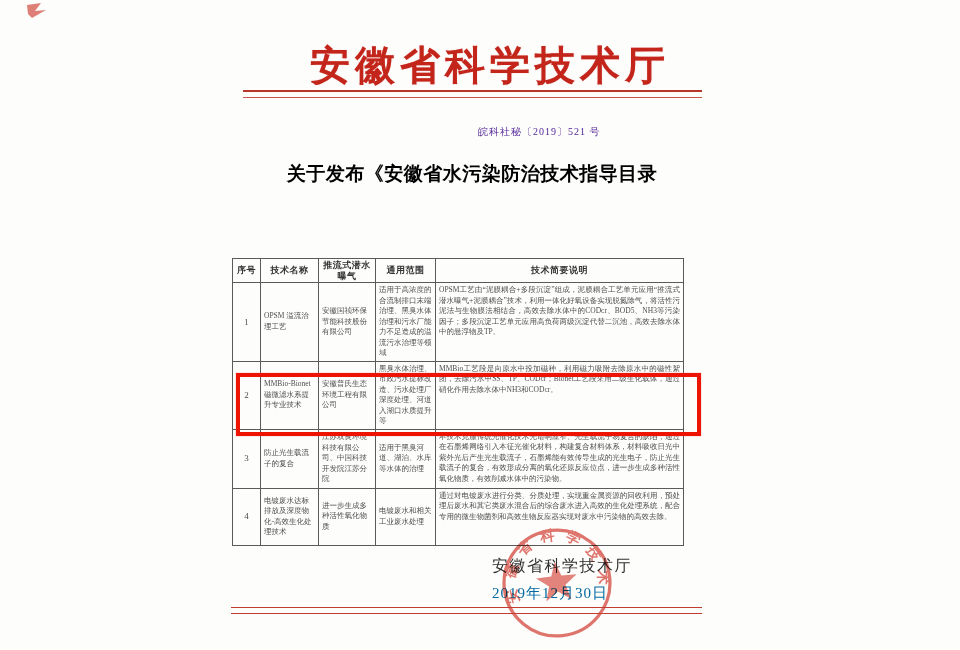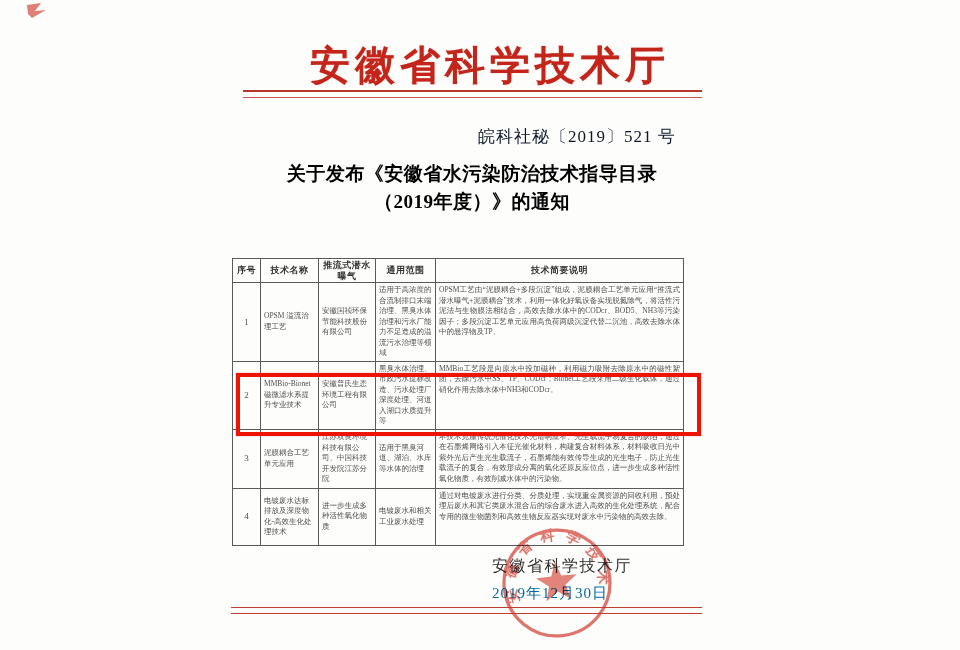--- a/index.html
+++ b/index.html
@@ -12,21 +12,21 @@
   
   .corner-mark{position:absolute;left:26px;top:2px;width:24px;height:18px;opacity:.85;}
   
   .masthead{
     position:absolute;left:250px;top:38px;width:480px;text-align:center;
     font-size:40px;font-weight:bold;letter-spacing:5px;color:#c4251b;
     text-shadow:0 0 1px rgba(196,37,27,.45);white-space:nowrap;
   }
   .red-rule{position:absolute;left:243px;top:90px;width:459px;height:5px;
     border-top:2.5px solid #b7372c;border-bottom:1px solid #c8564c;}
-  .doc-number{position:absolute;left:478px;top:125px;font-size:17px;color:#0f172a;letter-spacing:1px;white-space:nowrap;}
+  .doc-number{position:absolute;left:478px;top:125px;font-size:10px;color:#4c1d95;letter-spacing:1px;white-space:nowrap;}
   .notice-title{position:absolute;left:230px;width:484px;text-align:center;
     font-weight:bold;color:#000000;font-size:19px;letter-spacing:.5px;white-space:nowrap;}
   .title-1{top:161px;}
   .title-2{top:189px;}
   
   .catalog-table{
     position:absolute;left:232px;top:258px;width:451px;
     border-collapse:collapse;table-layout:fixed;
     font-size:7.5px;line-height:10.5px;color:#4e4e4e;
   }
@@ -63,21 +63,20 @@
   <svg class="corner-mark" viewBox="0 0 24 18">
     <polygon points="1,3 15,1 9,9 20,8 6,16 2,12" fill="#cf463b" opacity=".8"></polygon>
   </svg>
 
   <div class="masthead">安徽省科学技术厅</div>
   <div class="red-rule"></div>
 
   <div class="doc-number">皖科社秘〔2019〕521 号</div>
 
   <div class="notice-title title-1">关于发布《安徽省水污染防治技术指导目录</div>
-  <div class="notice-title title-2">（2019年度）》的通知</div>
 
   <table class="catalog-table">
     <colgroup>
       <col style="width:28px">
         <col style="width:58px">
         <col style="width:57px">
       <col style="width:60px">
         <col style="width:248px">
     </colgroup>
     <thead>
@@ -99,21 +98,21 @@
         </tr>
         <tr class="r2">
           <td class="c-no">2</td>
           <td class="c-name">MMBio-Bionet 磁微滤水系提升专业技术</td>
           <td class="c-provider">安徽普氏生态环境工程有限公司</td>
           <td class="c-scope">黑臭水体治理、市政污水提标改造、污水处理厂深度处理、河道入湖口水质提升等</td>
           <td class="c-summary">MMBio工艺段是向原水中投加磁种，利用磁力吸附去除原水中的磁性絮团，去除污水中SS、TP、CODcr；Bionet工艺段采用二级生化载体，通过硝化作用去除水体中NH3和CODcr。</td>
         </tr>
         <tr class="r3">
           <td class="c-no">3</td>
-          <td class="c-name">泥膜耦合工艺单元应用</td>
+          <td class="c-name">防止光生载流子的复合</td>
           <td class="c-provider">江苏双良环境科技有限公司、中国科技开发院江苏分院</td>
           <td class="c-scope">适用于黑臭河道、湖泊、水库等水体的治理</td>
           <td class="c-summary">本技术克服传统光催化技术光谱响应窄、光生载流子易复合的缺陷，通过在石墨烯网络引入本征光催化材料，构建复合材料体系，材料吸收日光中紫外光后产生光生载流子，石墨烯能有效传导生成的光生电子，防止光生载流子的复合，有效形成分离的氧化还原反应位点，进一步生成多种活性氧化物质，有效削减水体中的污染物。</td>
         </tr>
         <tr class="r4">
           <td class="c-no">4</td>
           <td class="c-name">电镀废水达标排放及深度物化-高效生化处理技术</td>
           <td class="c-provider">进一步生成多种活性氧化物质</td>
           <td class="c-scope">电镀废水和相关工业废水处理</td>
           <td class="c-summary">通过对电镀废水进行分类、分质处理，实现重金属资源的回收利用，预处理后废水和其它类废水混合后的综合废水进入高效的生化处理系统，配合专用的微生物菌剂和高效生物反应器实现对废水中污染物的高效去除。</td>

